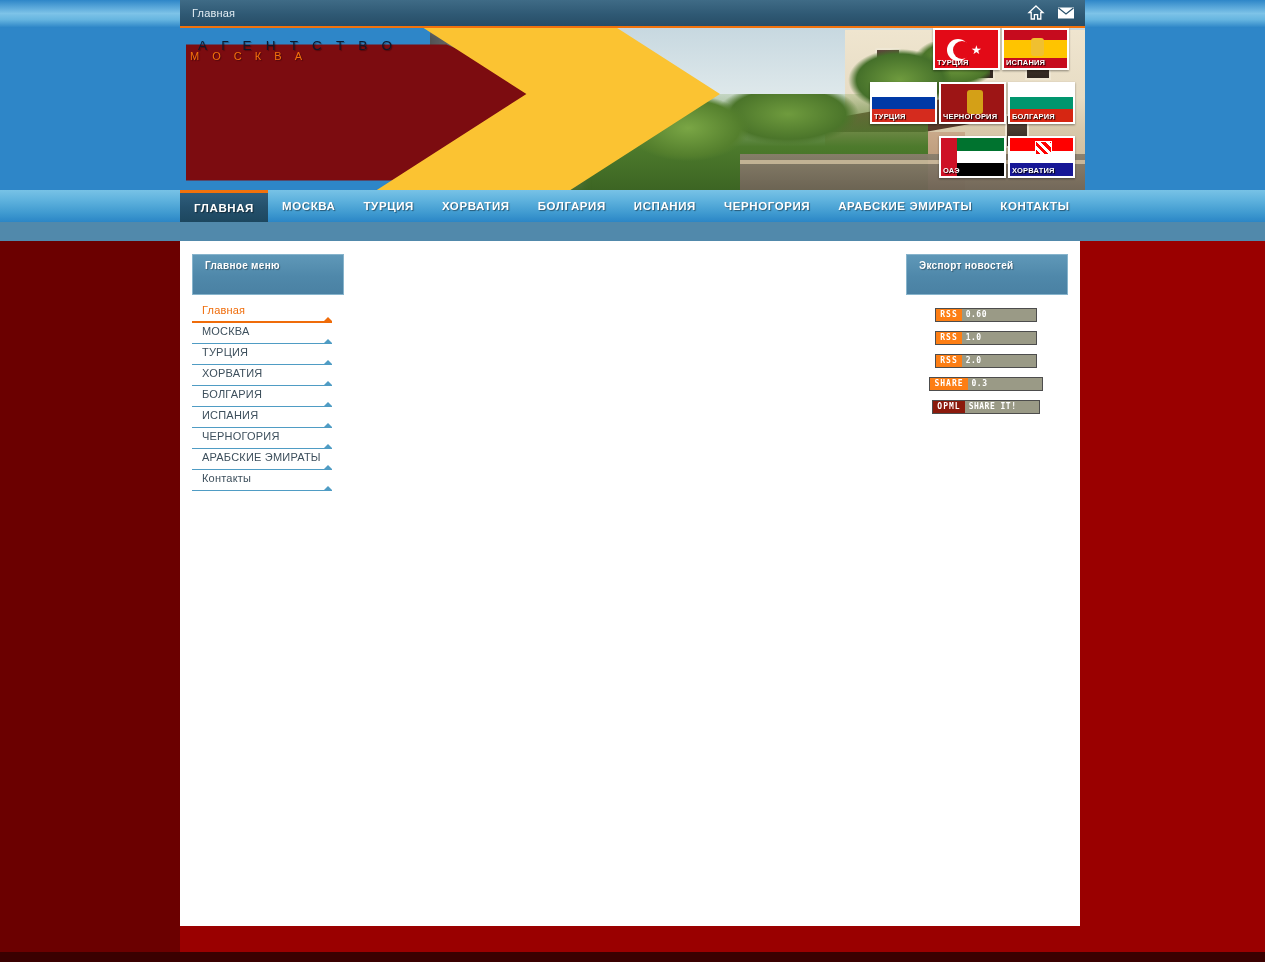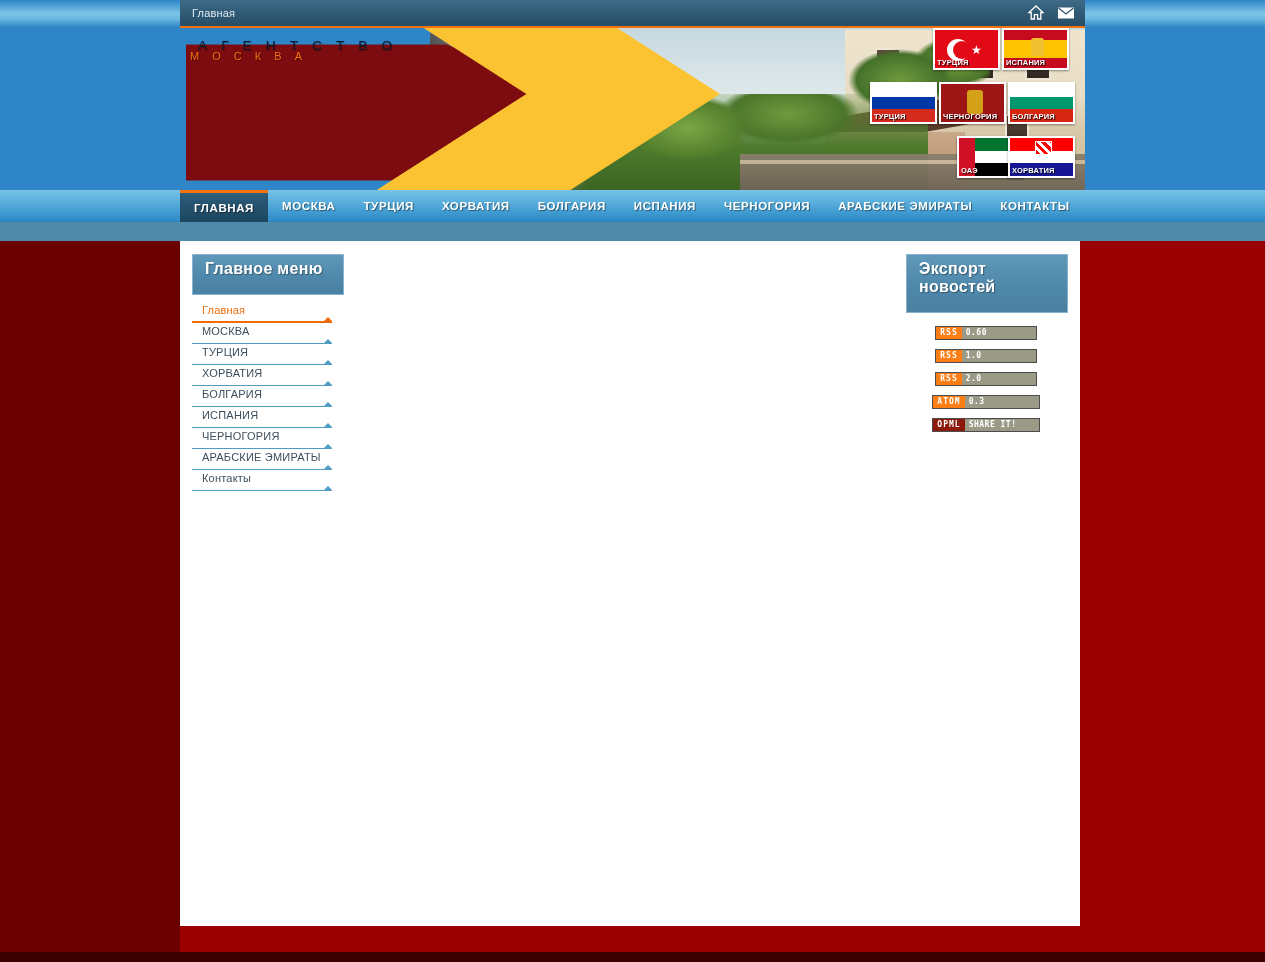--- a/index.html
+++ b/index.html
@@ -174,21 +174,21 @@
     position: absolute; left: 2px; bottom: 1px; right: 0;
     font-size: 7.5px; font-weight: bold; color: #ffffff;
     letter-spacing: .2px; text-shadow: 1px 1px 1px rgba(0,0,0,.9);
     white-space: nowrap;
   }
   .f-tr  { left: 0px;  top: 0px;  background: #e30a17; }
   .f-es  { left: 69px; top: 0px;  background: linear-gradient(to bottom,#c60b1e 0 25%, #ffc400 25% 75%, #c60b1e 75% 100%); }
   .f-ru  { left: -63px; top: 54px; background: linear-gradient(to bottom,#fff 0 33.3%, #0039a6 33.3% 66.6%, #d52b1e 66.6% 100%); }
   .f-me  { left: 6px;  top: 54px; background: #9d1515; }
   .f-bg  { left: 75px; top: 54px; background: linear-gradient(to bottom,#fff 0 33.3%, #00966e 33.3% 66.6%, #d62612 66.6% 100%); }
-  .f-ae  { left: 24px;  top: 108px; background: linear-gradient(to bottom,#00732f 0 33.3%, #fff 33.3% 66.6%, #000 66.6% 100%); }
+  .f-ae  { left: 6px;  top: 108px; background: linear-gradient(to bottom,#00732f 0 33.3%, #fff 33.3% 66.6%, #000 66.6% 100%); }
   .f-ae:before { content:""; position:absolute; left:0; top:0; width:16px; height:100%; background:#ce1126; }
   .f-hr  { left: 75px; top: 108px; background: linear-gradient(to bottom,#ff0000 0 33.3%, #fff 33.3% 66.6%, #171796 66.6% 100%); }
   .moon {
     position: absolute; left: 12px; top: 9px; width: 22px; height: 22px;
     border-radius: 50%; background: #fff;
   }
   .moon:after {
     content:""; position: absolute; left: 6px; top: 2px; width: 18px; height: 18px;
     border-radius: 50%; background: #e30a17;
   }
@@ -230,22 +230,22 @@
     border-bottom: 2px solid #8fc4de;
     color: #ffffff; font-size: 11px;
     display: flex; align-items: center; justify-content: center;
   }
 
   
   .module { position: absolute; }
   .module-head {
     background: linear-gradient(to bottom, #5f98b8 0%, #4f88aa 55%, #4a81a3 100%);
     border: 1px solid #87b4cc;
-    color: #ffffff; font-size: 16px; font-weight: bold;
-    padding: 5px 0 16px 12px; letter-spacing: .3px;
+    color: #ffffff; font-size: 10px; font-weight: bold;
+    padding: 5px 0 23px 12px; letter-spacing: .3px;
     text-shadow: 1px 1px 1px rgba(0,0,0,.35);
   }
   .menu { list-style: none; margin: 7px 0 0 0; padding: 0; width: 140px; }
   .menu li { position: relative; height: 21px; }
   .menu a {
     display: block; font-size: 11px; color: #3d4f5c; text-decoration: none;
     padding: 2px 0 2px 10px; letter-spacing: .2px; cursor: pointer;
   }
   .menu li:after {
     content: ""; position: absolute; left: 0; bottom: 0; width: 140px; height: 1px;
@@ -446,21 +446,21 @@
         </div><br>
         <div class="badge">
           <span class="k">RSS</span>
           <span class="v">1.0</span>
         </div><br>
         <div class="badge">
           <span class="k">RSS</span>
           <span class="v">2.0</span>
         </div><br>
         <div class="badge">
-          <span class="k">ATOM</span>
+          <span class="k">SHARE</span>
           <span class="v">0.3</span>
         </div><br>
         <div class="badge opml">
           <span class="k">OPML</span>
           <span class="v">SHARE IT!</span>
         </div>
       </div>
     </div>
 
   </div>

